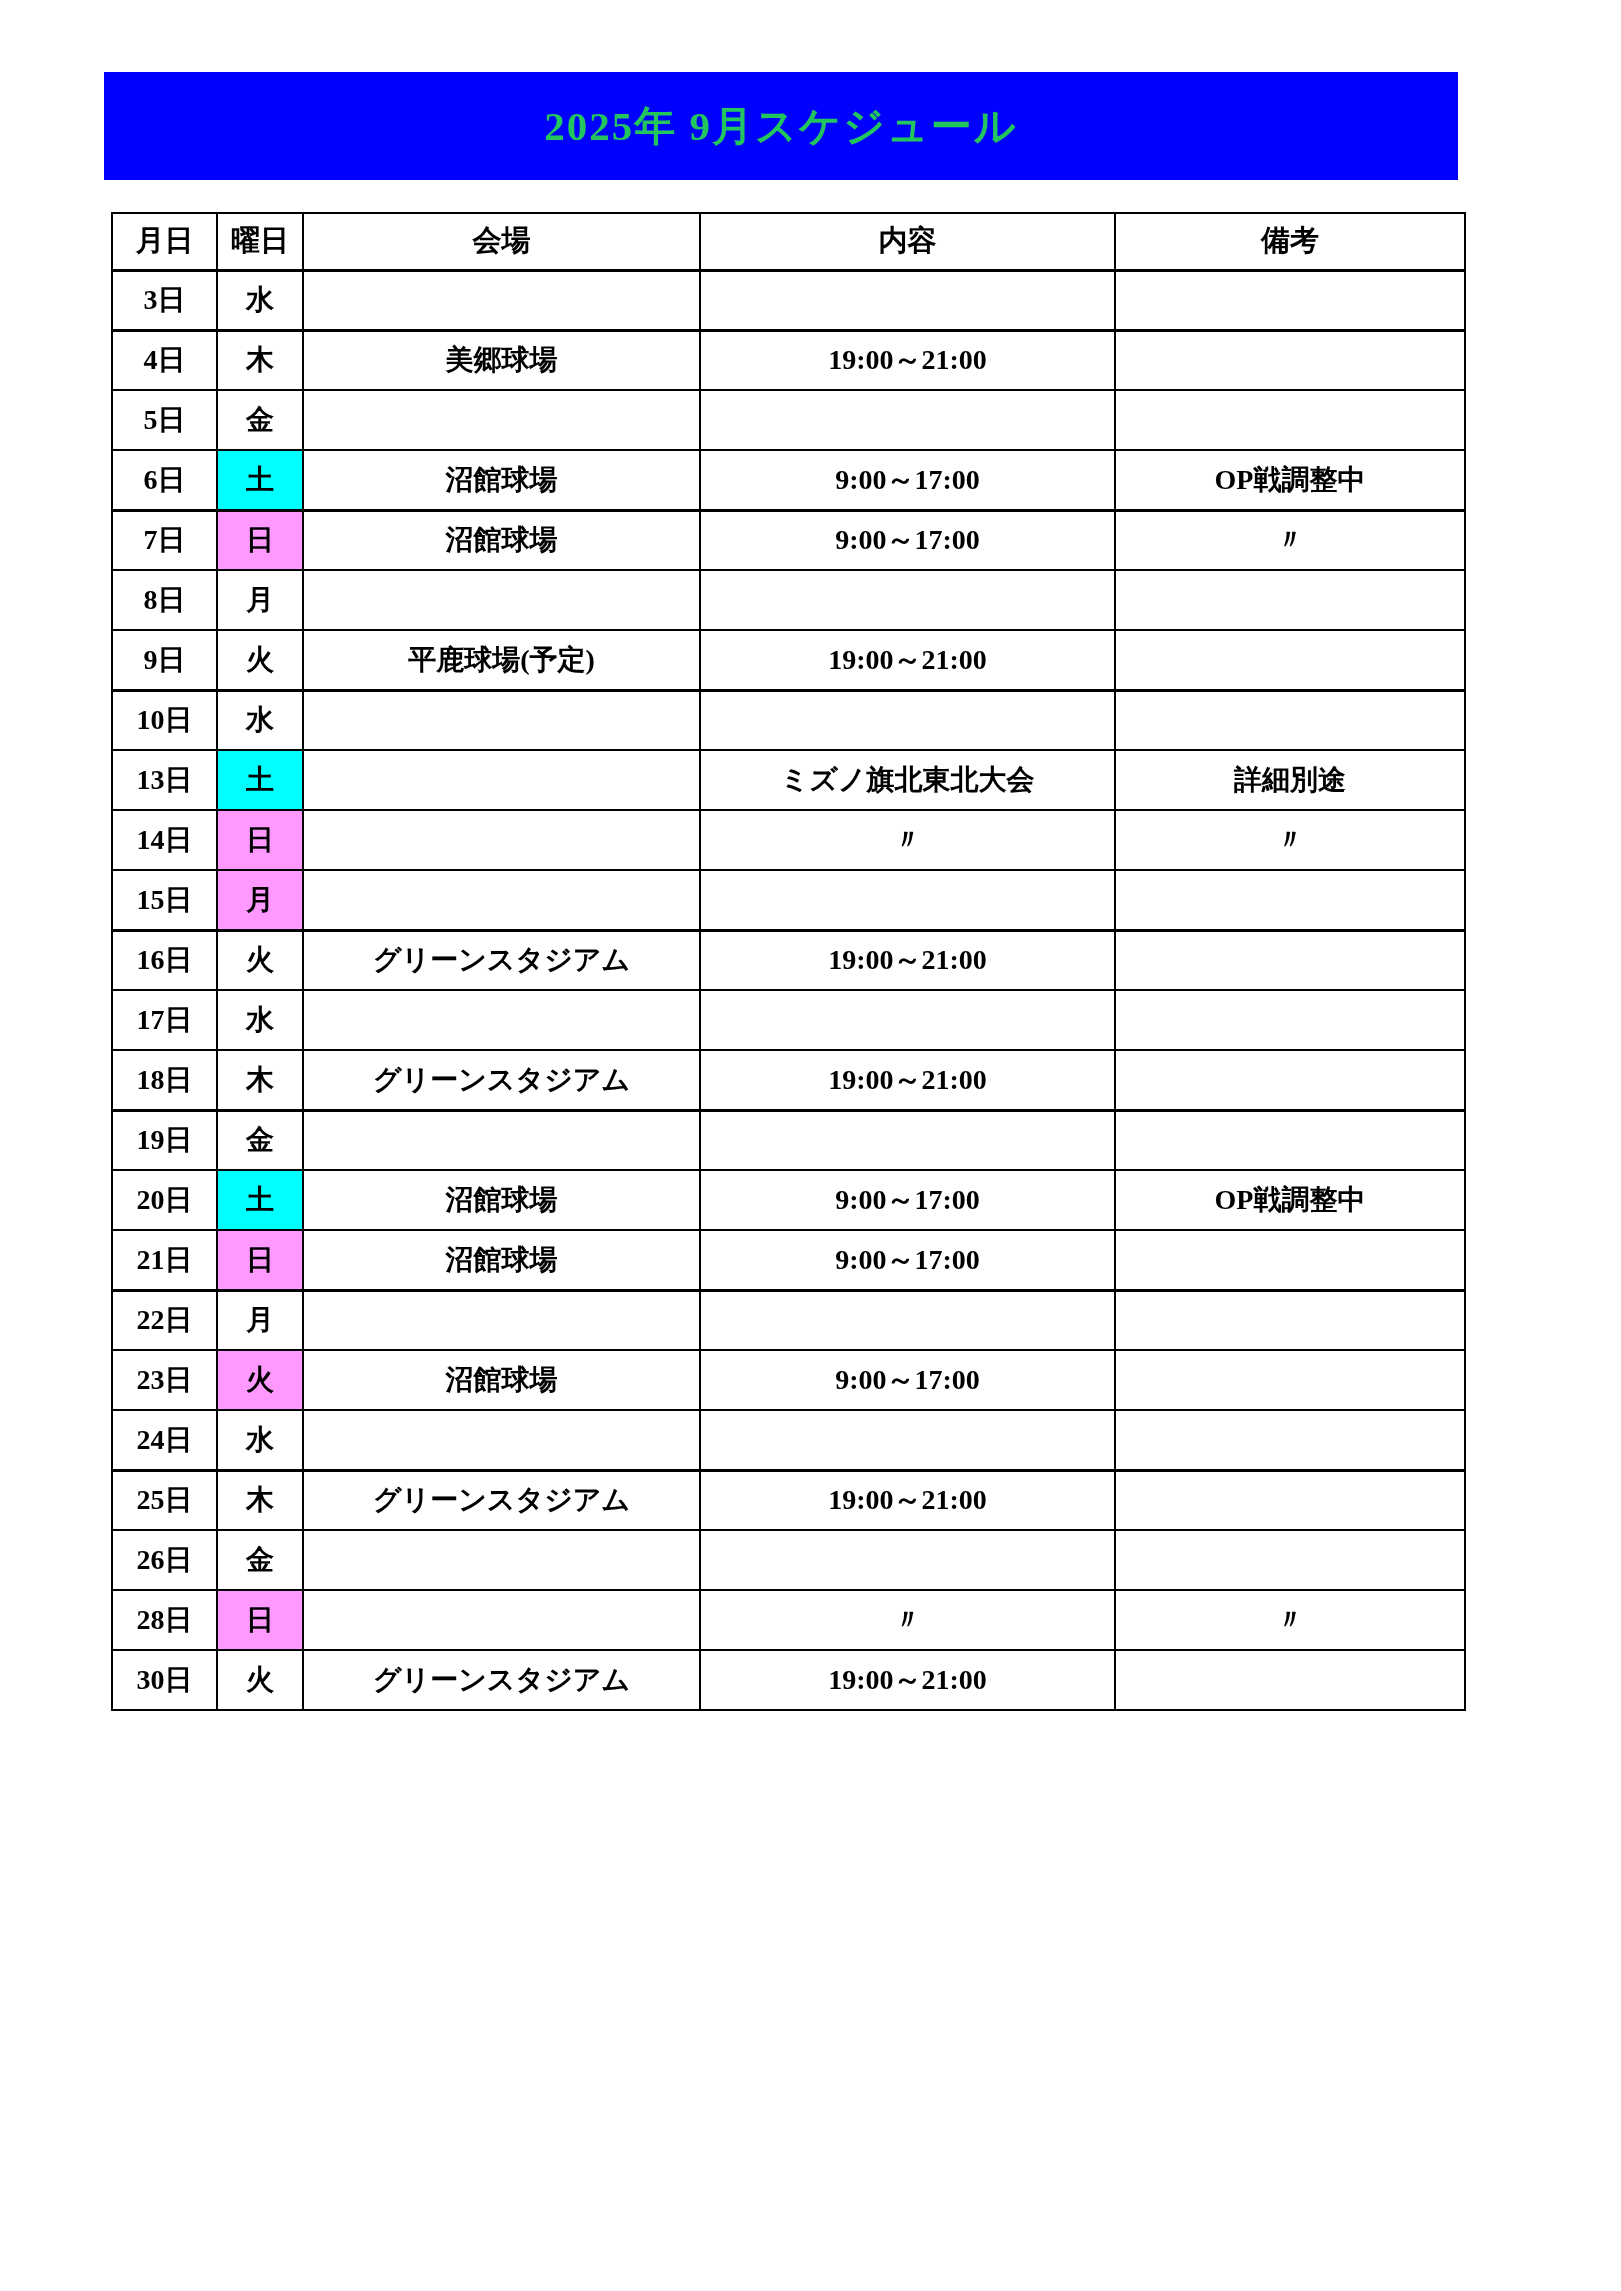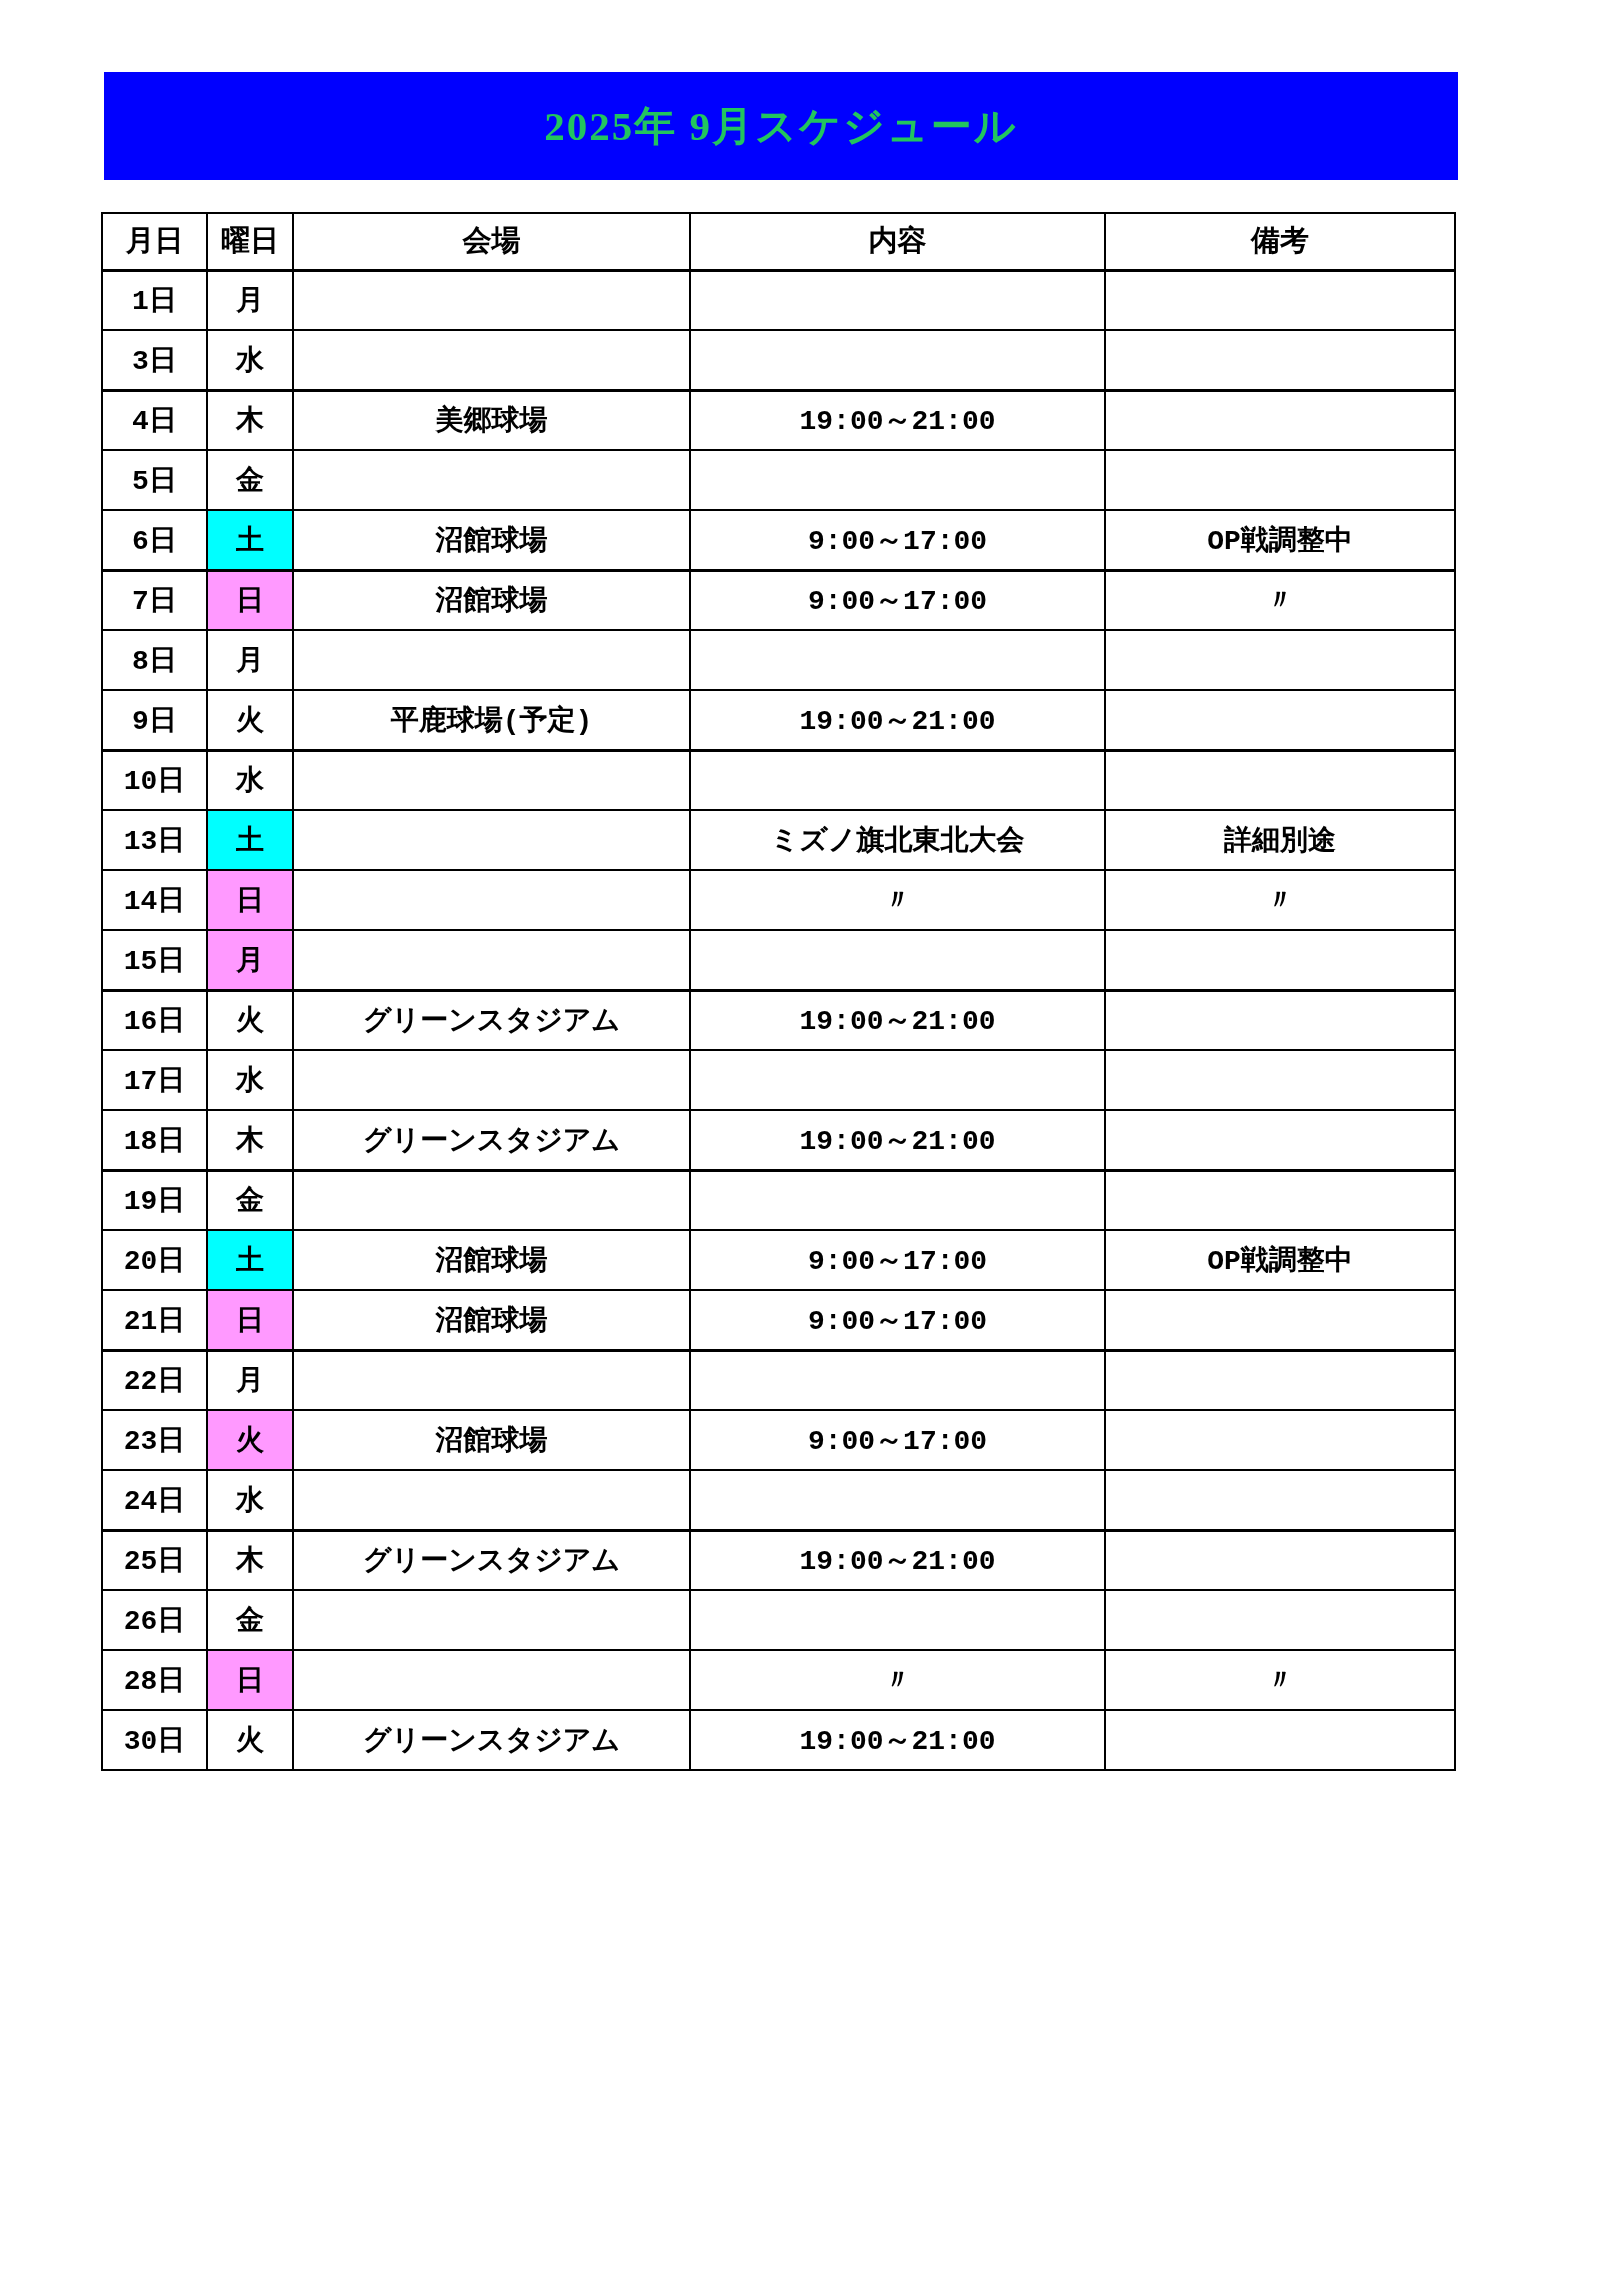--- a/index.html
+++ b/index.html
@@ -25,26 +25,25 @@
     align-items: center;
     justify-content: center;
   }
   .banner .title {
     font-size: 41px;
     letter-spacing: 2px;
     white-space: nowrap;
   }
   table.schedule {
     position: absolute;
-    left: 101px;
+    left: 111px;
     top: 212px;
     width: 1353px;
     border-collapse: collapse;
     table-layout: fixed;
-    font-family: Liberation Mono, monospace;
   }
   table.schedule th,
   table.schedule td {
     border: 2px solid #000000;
     text-align: center;
     vertical-align: middle;
     padding: 0;
     overflow: hidden;
     white-space: nowrap;
     font-weight: bold;
@@ -88,27 +87,20 @@
   <thead>
     <tr>
       <th>月日</th>
       <th>曜日</th>
       <th>会場</th>
       <th>内容</th>
       <th>備考</th>
     </tr>
   </thead>
   <tbody>
-      <tr>
-        <td>1日</td>
-        <td>月</td>
-        <td></td>
-        <td></td>
-        <td></td>
-      </tr>
       <tr class="thick">
         <td>3日</td>
         <td>水</td>
         <td></td>
         <td></td>
         <td></td>
       </tr>
       <tr>
         <td>4日</td>
         <td>木</td>

